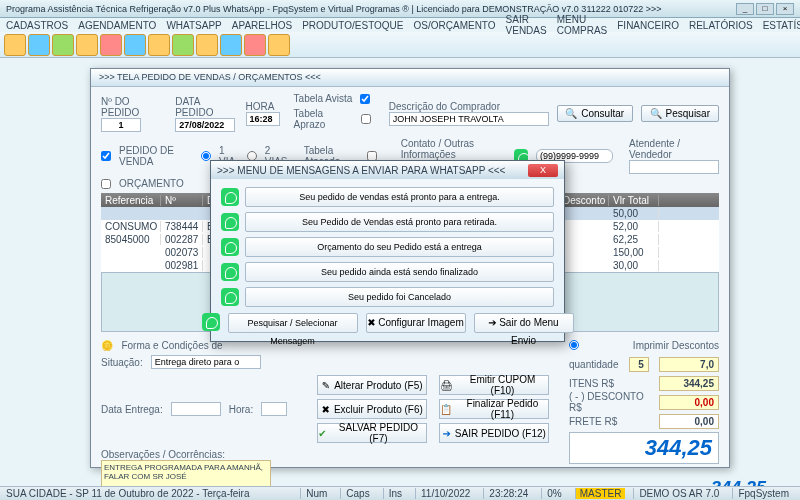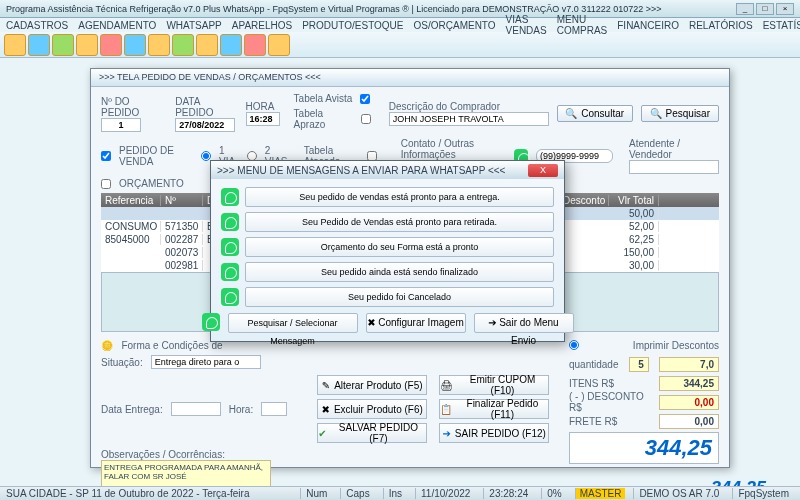--- a/index.html
+++ b/index.html
@@ -19,21 +19,21 @@
 .row{display:flex;gap:8px;align-items:center;margin-bottom:4px}
 .lbl{font-size:10px;color:#567}
 .inp{background:#fff;border:1px solid #abc;padding:1px 3px;height:14px;font-size:9px}
 .btn{background:linear-gradient(#fff,#e0ecf4);border:1px solid #9ab;padding:2px 8px;font-size:9px;border-radius:2px;display:inline-flex;align-items:center;gap:3px}
 .ck{width:10px;height:10px}
 .gridhead{background:linear-gradient(#888,#666);color:#fff;display:flex;font-size:8px;height:14px;align-items:center}
 .gridhead div{padding:0 4px;border-right:1px solid #999}
 .gridrow{display:flex;font-size:8px;height:13px;align-items:center;background:#fff}
 .gridrow.sel{background:#cde}
 .gridrow div{padding:0 4px;border-right:1px solid #ddd;overflow:hidden;white-space:nowrap}
-.c1{width:60px}.c2{width:42px}.c3{width:190px}.c4{width:24px}.c5{width:14px}.c6{width:44px;text-align:right}.c7{width:40px;text-align:right}.c8{width:44px}.c9{width:50px}.c10{width:50px;text-align:right}
+.c1{width:60px}.c2{width:42px}.c3{width:190px}.c4{width:24px}.c5{width:14px}.c6{width:44px;text-align:right}.c7{width:40px;text-align:right}.c8{width:44px}.c9{width:50px}.c10{width:50px;text-align:left}
 .gridarea{background:#d8ecf0;height:60px;border:1px solid #abc}
 .wamodal{position:absolute;top:160px;left:210px;width:355px;background:linear-gradient(#f4f8fc,#e4f0f8);border:1px solid #567;box-shadow:3px 3px 12px rgba(0,0,0,.4);z-index:10}
 .watitle{background:linear-gradient(#fff,#c8dce8);height:18px;display:flex;align-items:center;padding:0 6px;font-size:9px;color:#345}
 .waclose{margin-left:auto;width:30px;height:13px;background:linear-gradient(#e66,#c33);color:#fff;text-align:center;font-size:9px;border-radius:2px;line-height:13px}
 .wabody{padding:8px 10px}
 .warow{display:flex;align-items:center;gap:6px;margin-bottom:5px}
 .waicon{width:18px;height:18px;background:#25d366;border-radius:4px;position:relative;flex-shrink:0}
 .waicon::after{content:"";position:absolute;top:4px;left:4px;width:10px;height:10px;border:1.5px solid #fff;border-radius:50% 50% 50% 2px}
 .wabtn{flex:1;background:linear-gradient(#fff,#e8f0f6);border:1px solid #abc;height:20px;font-size:9px;text-align:center;line-height:18px;border-radius:2px}
 .bottombtns{display:flex;gap:8px;margin-top:6px;justify-content:center}
@@ -61,21 +61,21 @@
   </div>
 </div>
 
 <div class="menubar">
   <span>CADASTROS</span>
   <span>AGENDAMENTO</span>
   <span>WHATSAPP</span>
   <span>APARELHOS</span>
   <span>PRODUTO/ESTOQUE</span>
   <span>OS/ORÇAMENTO</span>
-  <span>VIAS VENDAS</span>
+  <span>SAIR VENDAS</span>
   <span>MENU COMPRAS</span>
   <span>FINANCEIRO</span>
   <span>RELATÓRIOS</span>
   <span>ESTATÍSTICA</span>
 
 </div>
 
 <div class="toolbar">
   <div class="tbicon"></div>
   <div class="tbicon b"></div>
@@ -169,21 +169,21 @@
           <div class="c4"></div>
           <div class="c5"></div>
           <div class="c6">50,00</div>
           <div class="c7"></div>
           <div class="c8"></div>
           <div class="c9"></div>
           <div class="c10">50,00</div>
       </div>
       <div class="gridrow">
         <div class="c1">CONSUMO</div>
-          <div class="c2">571350</div>
+          <div class="c2">738444</div>
           <div class="c3">BALAS PERSONALIZADAS</div>
           <div class="c4"></div>
           <div class="c5">1</div>
           <div class="c6">52,00</div>
           <div class="c7">1,0</div>
           <div class="c8"></div>
           <div class="c9"></div>
           <div class="c10">52,00</div>
       </div>
       <div class="gridrow">
@@ -309,21 +309,21 @@
     <div class="warow">
         <div class="waicon"></div>
         <button class="wabtn">Seu pedido de vendas está pronto para a entrega.</button>
       </div>
     <div class="warow">
         <div class="waicon"></div>
         <button class="wabtn">Seu Pedido de Vendas está pronto para retirada.</button>
       </div>
     <div class="warow">
         <div class="waicon"></div>
-        <button class="wabtn">Orçamento do seu Forma está a pronto</button>
+        <button class="wabtn">Orçamento do seu Pedido está a entrega</button>
       </div>
     <div class="warow">
         <div class="waicon"></div>
         <button class="wabtn">Seu pedido ainda está sendo finalizado</button>
       </div>
     <div class="warow">
         <div class="waicon"></div>
         <button class="wabtn">Seu pedido foi Cancelado</button>
       </div>
     <div class="bottombtns">

